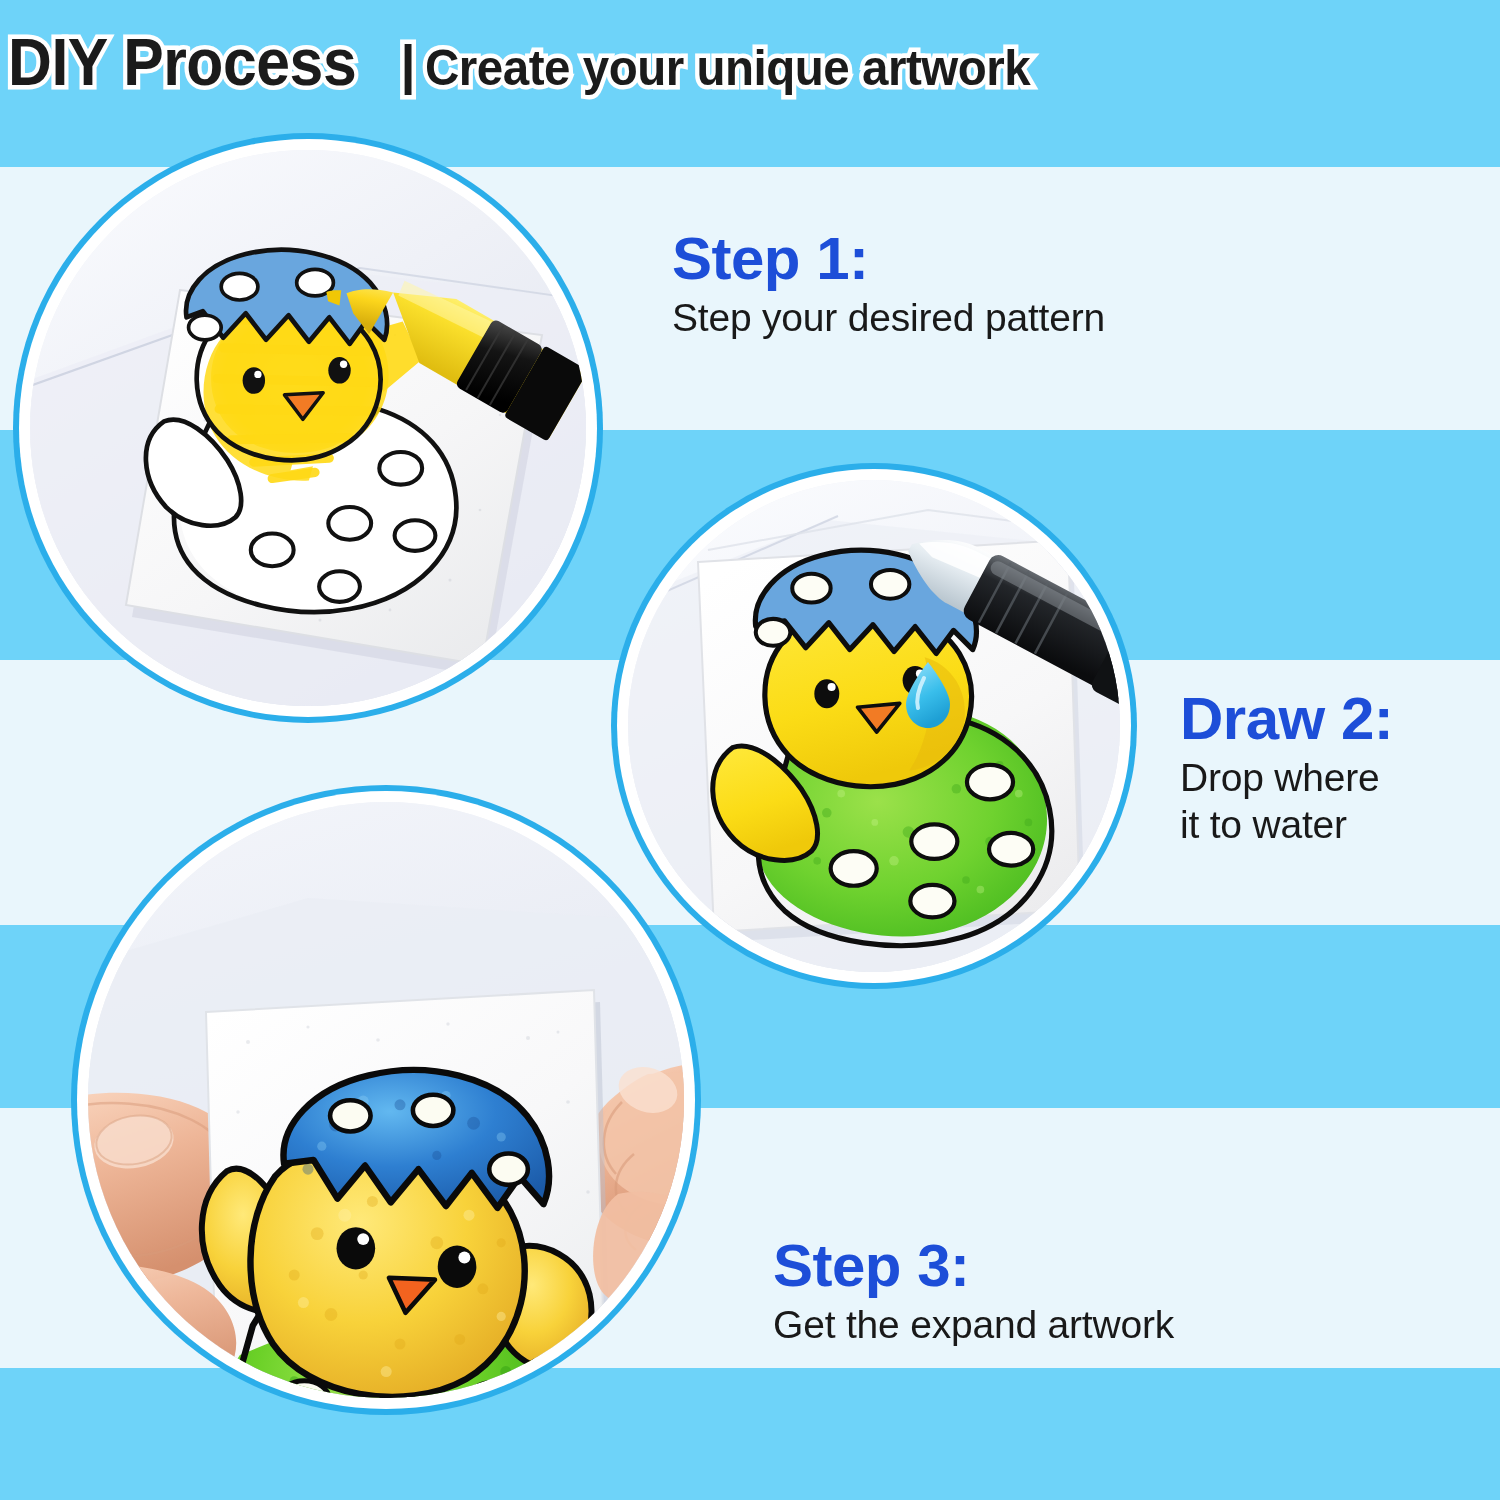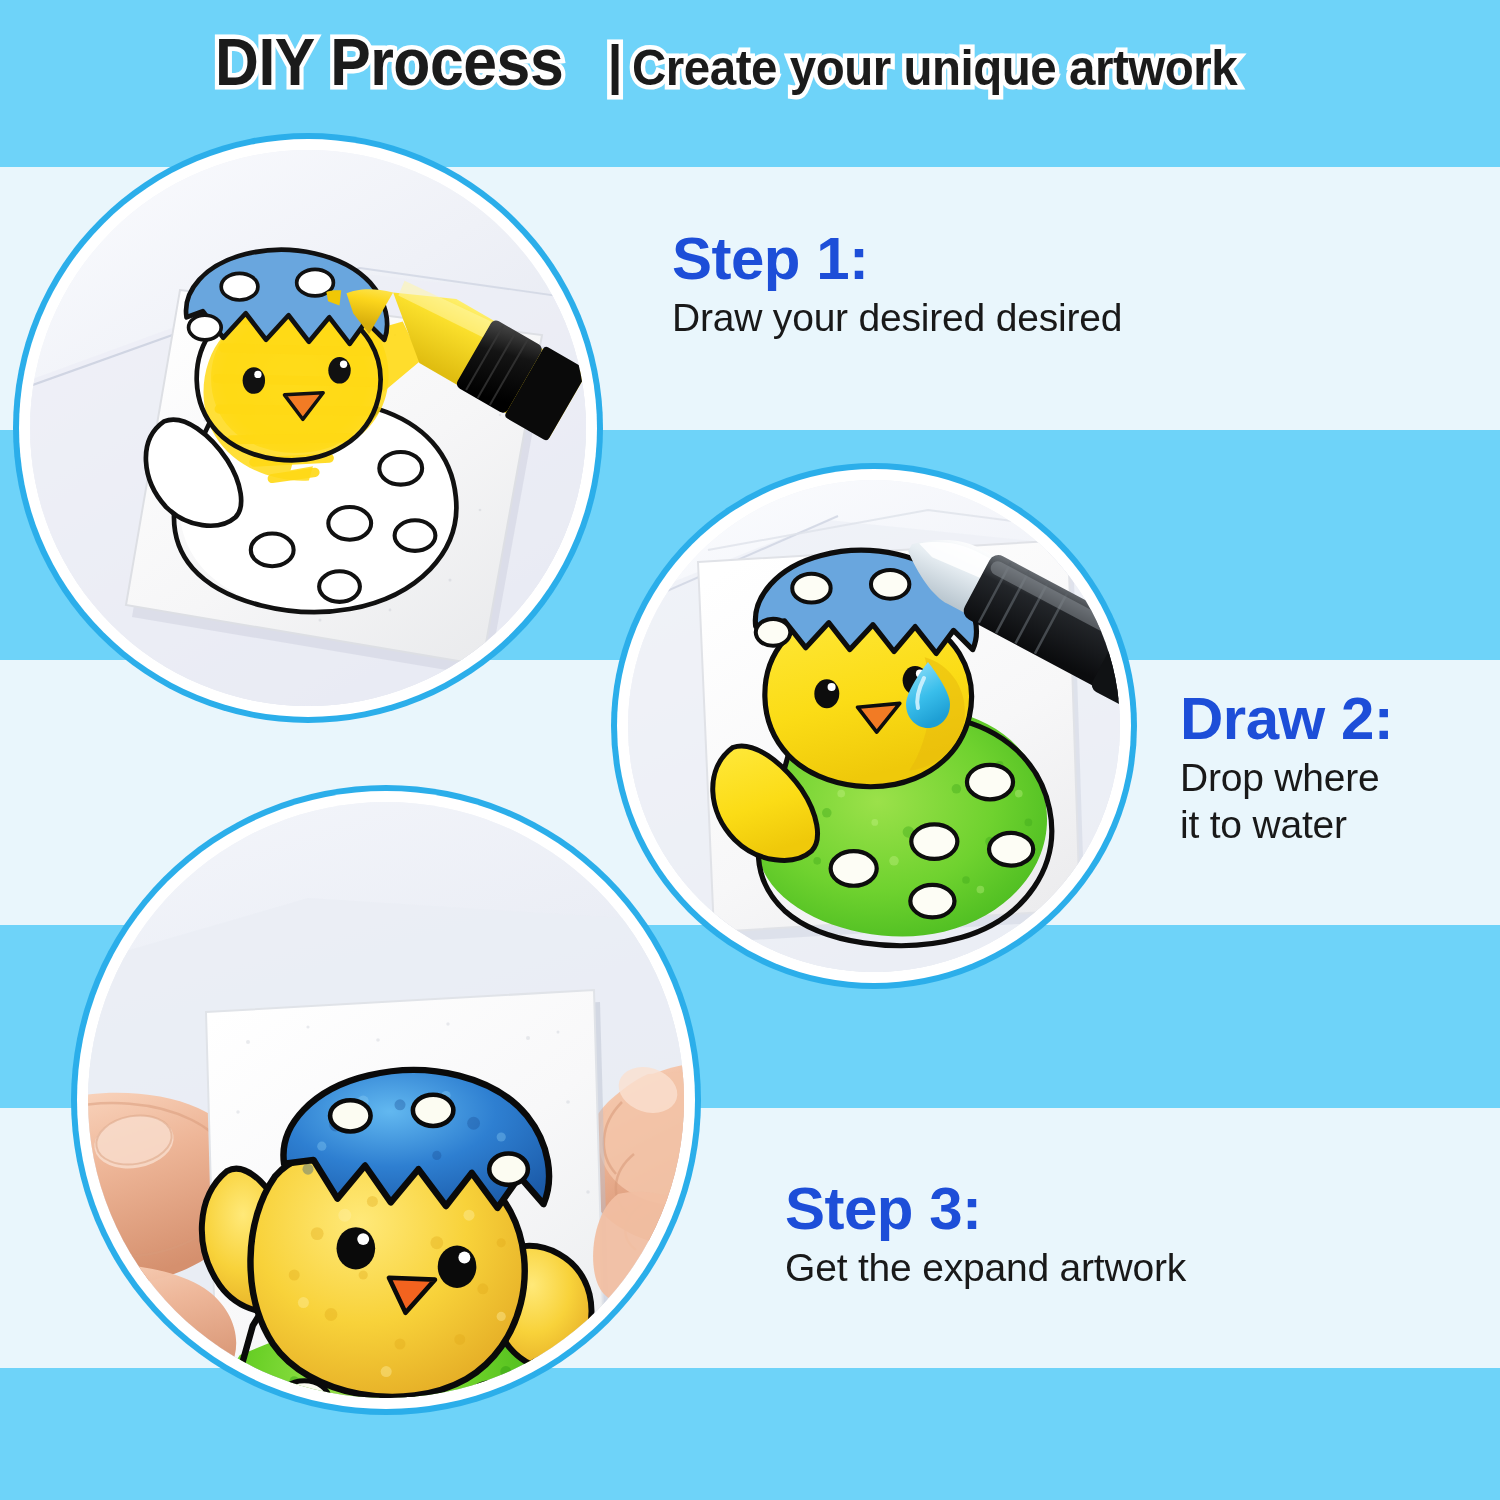--- a/index.html
+++ b/index.html
@@ -16,23 +16,22 @@
   }
   
   .band {
     position: absolute;
     left: 0; width: 1500px;
   }
 
   
   #title-bar {
     position: absolute;
-    left: 0; top: 24px;
+    left: 8px; top: 24px;
     width: 1484px;
-    text-align: center;
     white-space: nowrap;
     z-index: 40;
   }
   .title-text {
     display: inline-block;
     color: #1b1b1b;
     font-weight: 700;
     letter-spacing: -0.5px;
     -webkit-text-stroke: 9px #ffffff;
     paint-order: stroke fill;
@@ -71,21 +70,21 @@
   .step-body {
     font-size: 39px;
     font-weight: 400;
     color: #191919;
     line-height: 1.20;
     margin-top: 6px;
     letter-spacing: -0.2px;
   }
   #step1-block { left: 672px; top: 228px; }
   #step2-block { left: 1180px; top: 688px; width: 300px; }
-  #step3-block { left: 773px; top: 1178px; margin-left: 12px; }
+  #step3-block { left: 773px; top: 1235px; }
 
   
   .photo-circle {
     position: absolute;
     border-radius: 50%;
     overflow: hidden;
     background: #f2f4f8;
     box-shadow:
       0 0 0 11px #ffffff,
       0 0 0 17px #2BAEEA;
@@ -266,21 +265,21 @@
           <path d="M356 160 L452 152 L452 170 L358 176 Z" fill="#fff6a8" opacity="0.55"></path>
           <rect x="510" y="146" width="50" height="82" rx="4" fill="#0a0a0a"></rect>
         </g>
       </svg>
     </div>
   </div>
 
   <div class="step-block" id="step1-block">
     <div class="step-head">Step 1:</div>
     <div class="step-body">
-      <div>Draw your desired desired</div>
+      <div>Step your desired pattern</div>
     </div>
   </div>
 
   <div class="photo-circle" id="circle2">
     <div class="photo-inner">
       <svg viewBox="0 0 492 492" width="492" height="492">
         <defs>
           <linearGradient id="desk2" x1="0" y1="0" x2="0.4" y2="1">
             <stop offset="0%" stop-color="#fcfdff"></stop>
             <stop offset="50%" stop-color="#f0f2f8"></stop>

